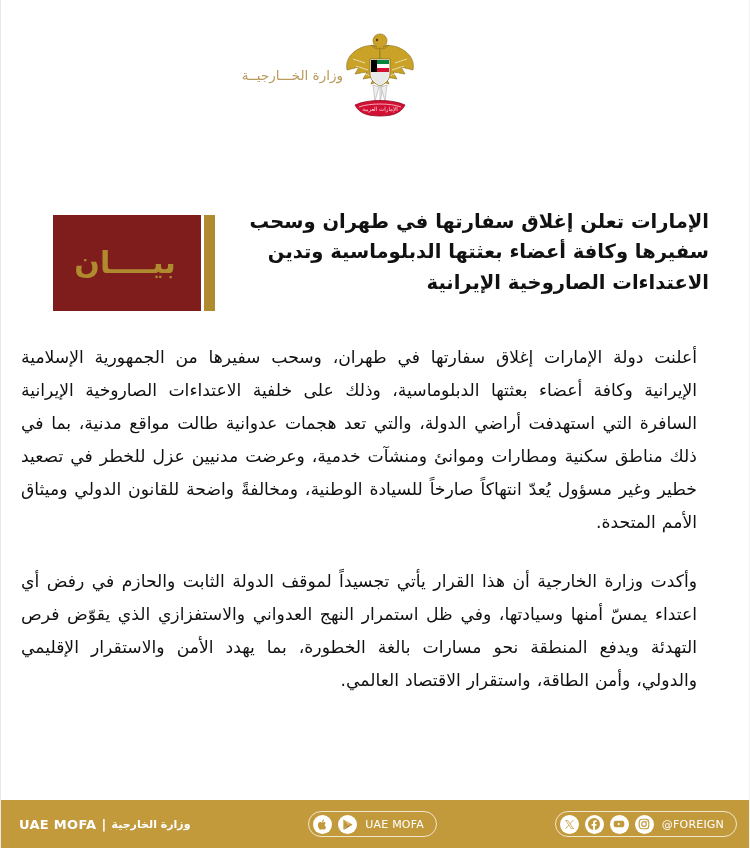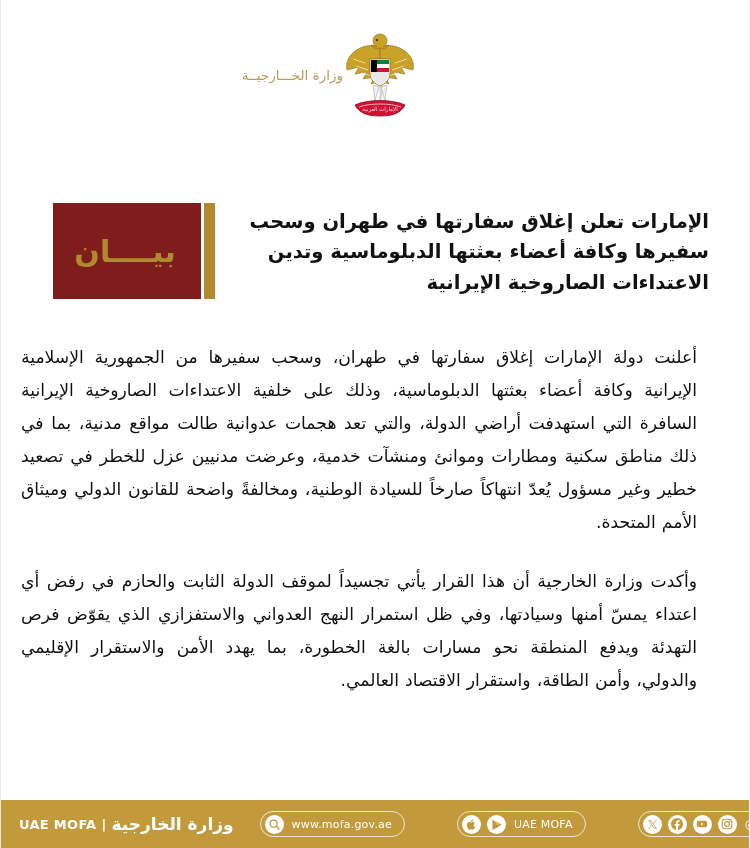--- a/index.html
+++ b/index.html
@@ -75,21 +75,21 @@
   }
   .brand-ar .ar2 {
     font-size: 13.5px;
     letter-spacing: 1.2px;
     white-space: nowrap;
   }
 
   
   .headline-row {
     display: flex;
-    align-items: center;
+    align-items: flex-end;
     justify-content: flex-start;
     padding: 42px 40px 0 52px;
     box-sizing: border-box;
     gap: 20px;
   }
 
   .headline {
     flex: 1 1 auto;
     direction: rtl;
     text-align: right;
@@ -149,36 +149,36 @@
   
   .footer {
     flex: 0 0 48px;
     height: 48px;
     background: #c29a3c;
     display: flex;
     align-items: center;
     direction: ltr;
     padding: 0 12px 0 18px;
     box-sizing: border-box;
-    gap: 26px;
+    gap: 20px;
   }
 
   .footer-brand {
     color: #ffffff;
     font-size: 13px;
     font-weight: bold;
     white-space: nowrap;
     letter-spacing: 0.3px;
     display: flex;
     align-items: center;
     gap: 5px;
   }
   .footer-brand .f-ar {
     direction: rtl;
-    font-size: 17px;
+    font-size: 11px;
     letter-spacing: 1px;
   }
 
   .pill {
     border: 1px solid rgba(255,255,255,0.75);
     border-radius: 20px;
     height: 26px;
     display: flex;
     align-items: center;
     padding: 0 12px 0 4px;
@@ -275,29 +275,20 @@
   </div>
 
   <div class="footer">
 
     <div class="footer-brand">
       <span>UAE MOFA</span>
       <span>|</span>
       <span class="f-ar">وزارة الخارجية</span>
     </div>
 
-    <div class="pill">
-      <span class="circ">
-        <svg width="13" height="13" viewBox="0 0 16 16">
-          <circle cx="7" cy="7" r="4.3" fill="none" stroke="#c29a3c" stroke-width="1.5"></circle>
-          <line x1="10.2" y1="10.2" x2="13.6" y2="13.6" stroke="#c29a3c" stroke-width="1.7" stroke-linecap="round"></line>
-        </svg>
-      </span>
-      <span class="label">www.mofa.gov.ae</span>
-    </div>
 
     <div class="spacer"></div>
 
     <div class="pill">
       <span class="circ">
         <svg width="13" height="13" viewBox="0 0 16 16">
           <path d="M10.8 8.6c0-1.6 1.3-2.3 1.35-2.35-0.74-1.08-1.9-1.22-2.3-1.24-0.98-0.1-1.9 0.57-2.4 0.57-0.49 0-1.25-0.56-2.06-0.55-1.06 0.02-2.04 0.62-2.58 1.56-1.1 1.9-0.28 4.72 0.79 6.26 0.52 0.75 1.15 1.6 1.96 1.57 0.79-0.03 1.09-0.51 2.04-0.51 0.95 0 1.22 0.51 2.05 0.49 0.85-0.01 1.38-0.77 1.9-1.52 0.6-0.87 0.85-1.72 0.86-1.76-0.02-0.01-1.65-0.63-1.66-2.52z" fill="#c29a3c"></path>
           <path d="M9.25 3.9c0.43-0.53 0.73-1.25 0.65-1.98-0.63 0.03-1.39 0.42-1.84 0.94-0.4 0.47-0.76 1.21-0.66 1.92 0.7 0.06 1.42-0.36 1.85-0.88z" fill="#c29a3c"></path>
         </svg>
       </span>

